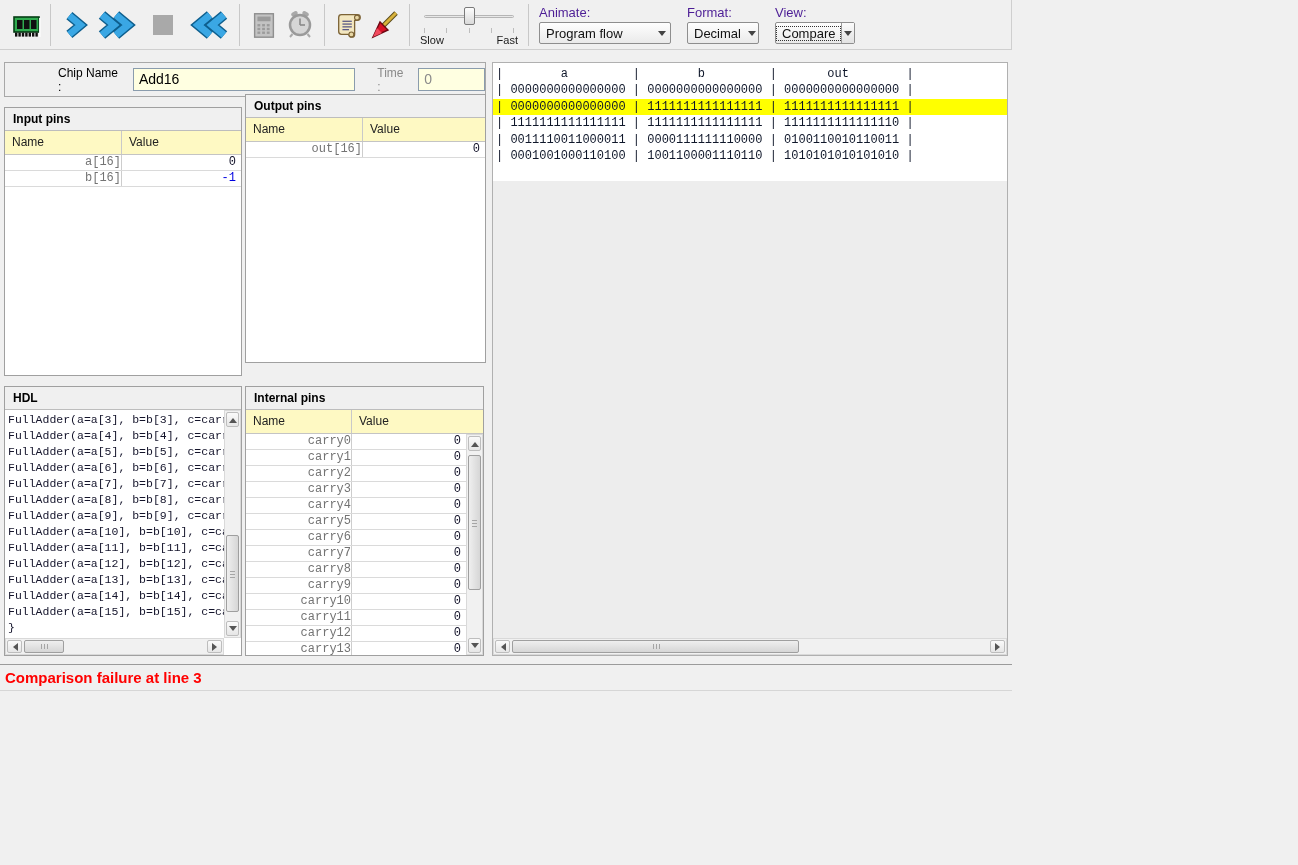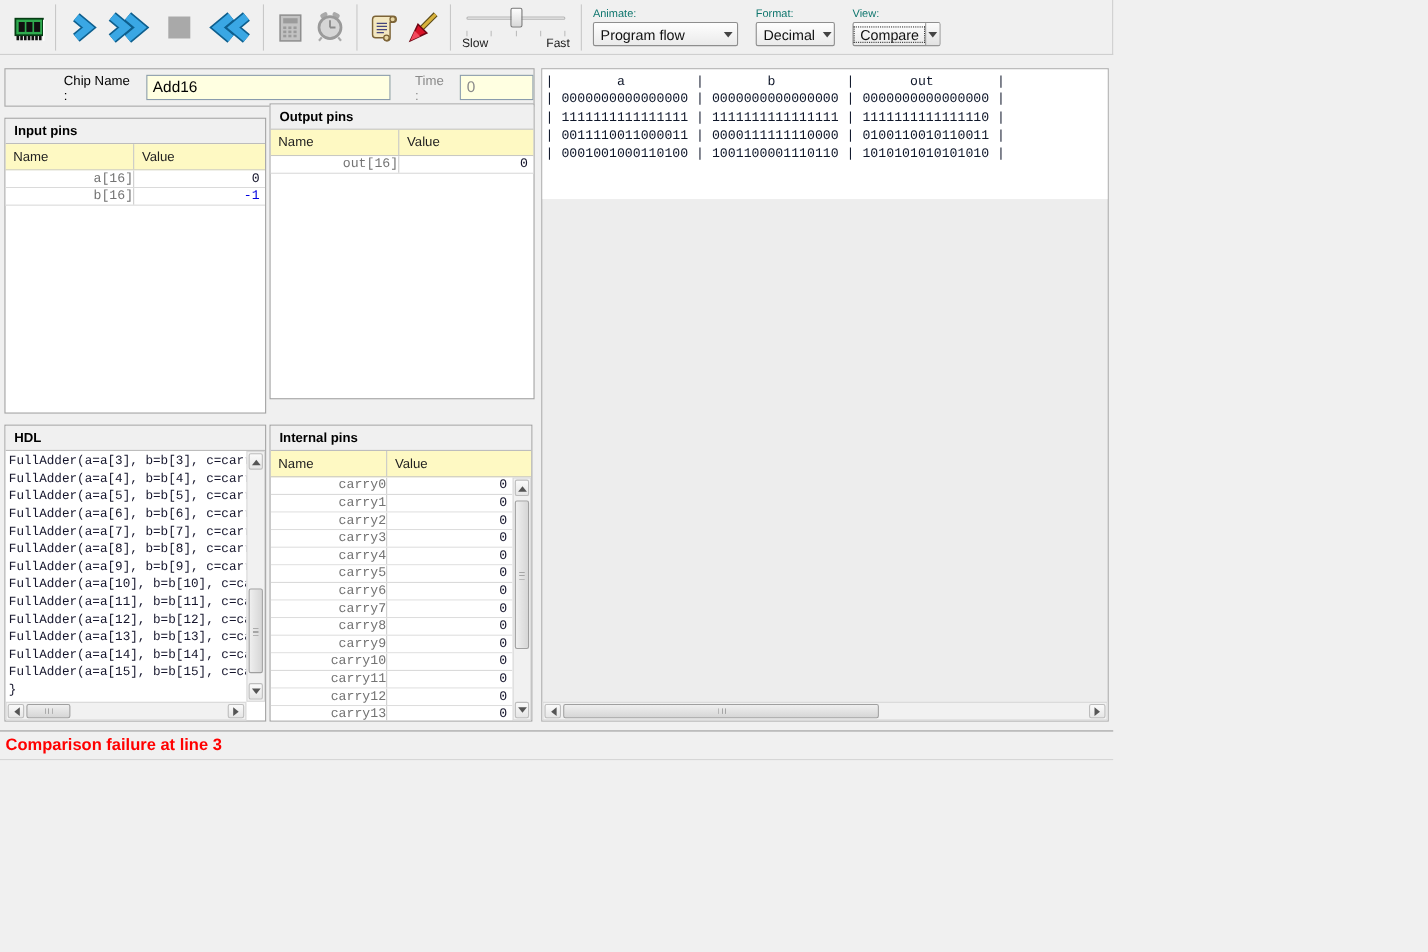--- a/index.html
+++ b/index.html
@@ -28,21 +28,21 @@
     background:#e8e8e8; border:1px solid #b5b5b5; border-radius:2px; }
   .slider-thumb { position:absolute; left:44px; top:3px; width:11px; height:18px;
     background:linear-gradient(#fdfdfd,#d9d9d9); border:1px solid #7a7a7a; border-radius:2px; }
   .slider-ticks { position:absolute; left:4px; right:4px; top:24px; height:5px;
     display:flex; justify-content:space-between; }
   .slider-ticks i { width:1px; height:5px; background:#bdbdbd; }
   .slider-labels { position:absolute; left:0; right:0; bottom:0; display:flex;
     justify-content:space-between; font-size:11px; color:#1a1a1a; }
 
   .combo-group { display:flex; flex-direction:column; margin-right:16px; }
-  .combo-label { font-size:10px; color:#0f766e; margin-bottom:2px; }
+  .combo-label { font-size:13px; color:#4c1d95; margin-bottom:2px; }
   .combo {
     height:22px; border:1px solid #8e8e8e; border-radius:2px;
     background:linear-gradient(#fefefe,#eaeaea);
     display:flex; align-items:center; font-size:13px; color:#111;
   }
   .combo .combo-text { padding:0 6px; flex:1; white-space:nowrap; }
   .combo .combo-text.focused { outline:1px dotted #333; outline-offset:-1px; }
   .combo-arrow { width:17px; height:100%; display:flex; align-items:center; justify-content:center; }
   .combo-arrow.split { border-left:1px solid #9a9a9a; background:linear-gradient(#fbfbfb,#e2e2e2); }
   .arrow-down { width:0; height:0; border:4px solid transparent; border-top:5px solid #444; margin-top:4px; }
@@ -486,20 +486,21 @@
         <span class="tri-down"></span>
       </div>
   </div>
 </div>
 
 <div id="compare-panel">
   <div class="cmp-white">
     <div class="cmp-line">|        a         |        b         |       out        |</div>
     <div id="compare-rows">
         <div class="cmp-line">| 0000000000000000 | 0000000000000000 | 0000000000000000 |</div>
+        <div class="cmp-line hl" style="background: rgb(255, 255, 0);">| 0000000000000000 | 1111111111111111 | 1111111111111111 |</div>
         <div class="cmp-line">| 1111111111111111 | 1111111111111111 | 1111111111111110 |</div>
         <div class="cmp-line">| 0011110011000011 | 0000111111110000 | 0100110010110011 |</div>
         <div class="cmp-line">| 0001001000110100 | 1001100001110110 | 1010101010101010 |</div>
       </div>
   </div>
   <div class="sb cmp-hsb">
     <div class="sb-btn lf">
         <span class="tri-left"></span>
       </div>
     <div class="sb-thumb h">

